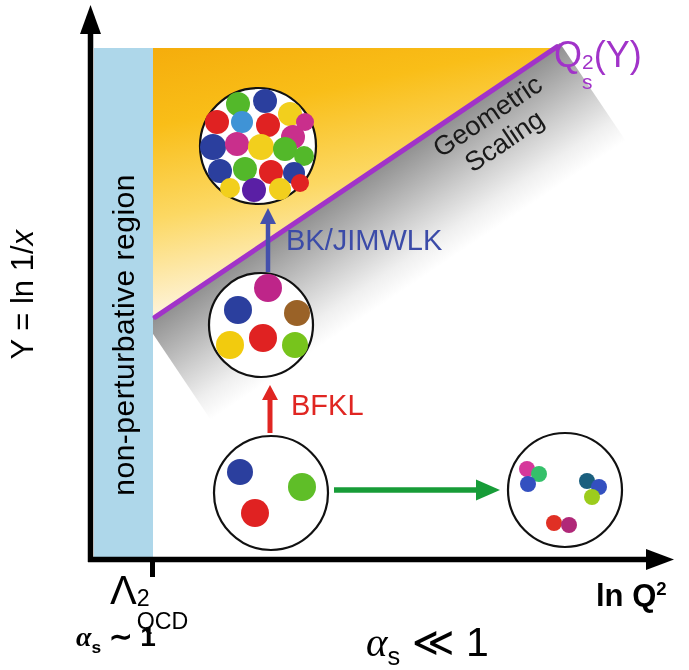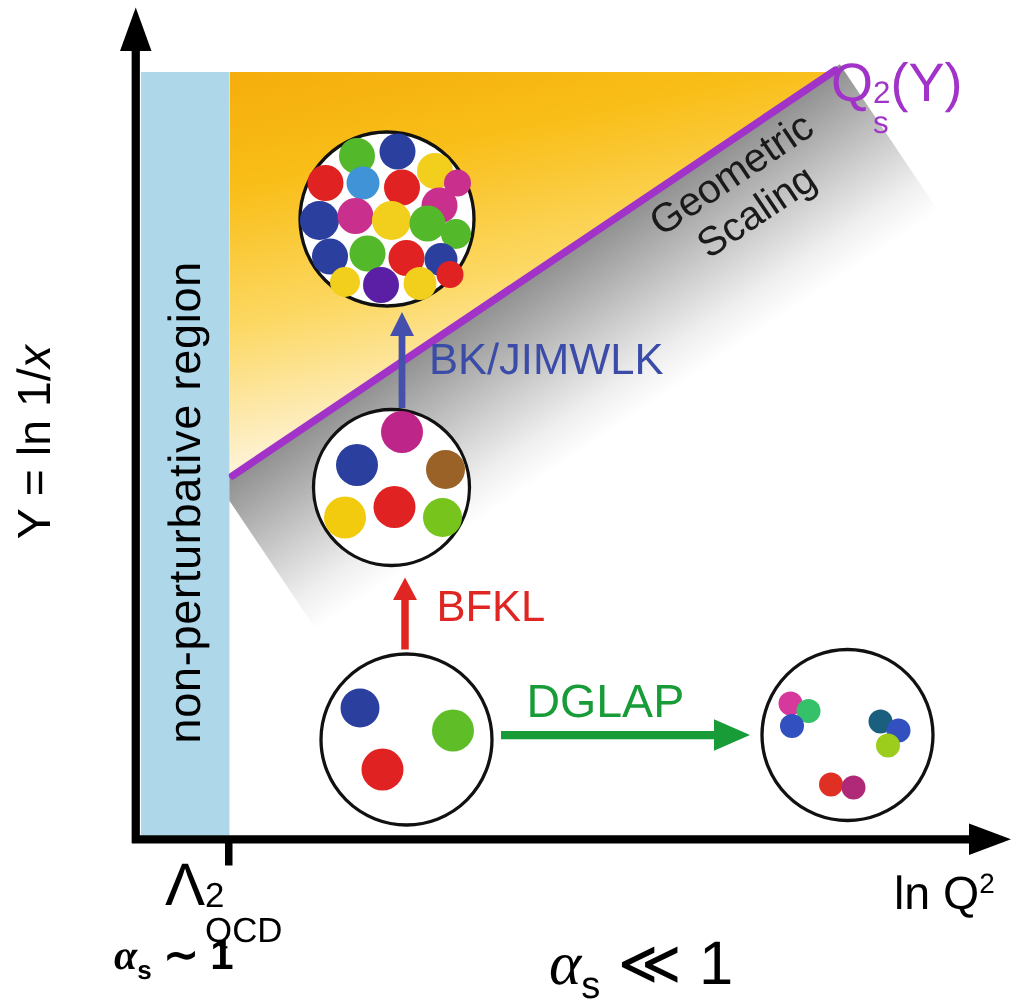--- a/index.html
+++ b/index.html
@@ -39,21 +39,21 @@
   .sat-label{left:322px;top:48px;width:178px;font-size:29px;line-height:31px;color:#000;white-space:normal;}
   .geo-label{
     left:405px;top:98px;width:184px;height:64px;text-align:center;
     font-size:27px;line-height:30px;color:#1a1a1a;white-space:normal;
     transform:rotate(-33.93deg);
   }
   .qs-label{left:554px;top:34px;font-size:36px;color:#a133c9;}
   .bk-label{left:286px;top:224px;font-size:29px;color:#3b4ba8;}
   .bfkl-label{left:291px;top:389px;font-size:29px;color:#e02622;}
   .dglap-label{left:351px;top:450px;font-size:31px;color:#179c38;}
-  .lnq2-label{left:596px;top:578px;font-size:31px;color:#000;}
+  .lnq2-label{left:596px;top:578px;font-size:31px;color:#000;font-weight:bold;}
   .lambda-label{left:110px;top:568px;font-size:40px;color:#000;}
   .alpha-left{left:76px;top:620px;font-size:28px;color:#000;font-weight:bold;}
   .alpha-right{left:366px;top:618px;font-size:41px;color:#000;}
   .ylab-wrap{left:0;top:200px;width:46px;height:190px;display:flex;align-items:center;justify-content:center;}
   .ylab-wrap .vtext{writing-mode:vertical-rl;transform:rotate(180deg);font-size:31px;color:#000;}
   .stack{display:inline-flex;flex-direction:column;font-size:0.58em;line-height:0.98;vertical-align:0.05em;transform:translateY(0.12em);}
   sub.s{font-size:0.62em;}
   sup.s{font-size:0.6em;}
   .it{font-style:italic;}
   .greek{font-family:"Liberation Serif",serif;font-style:italic;}
@@ -146,21 +146,20 @@
 
   <div class="label geo-label">Geometric Scaling</div>
 
   <div class="label qs-label"><span>Q</span><span class="stack">
         <span>2</span>
         <span>s</span>
       </span><span>(Y)</span></div>
 
   <div class="label bk-label">BK/JIMWLK</div>
   <div class="label bfkl-label">BFKL</div>
-  <div class="label dglap-label">DGLAP</div>
 
   <div class="label lnq2-label"><span>ln Q</span><sup class="s">2</sup></div>
 
   <div class="label lambda-label"><span>Λ</span><span class="stack">
         <span>2</span>
         <span>QCD</span>
       </span></div>
 
   <div class="label alpha-left"><span class="greek">α</span><sub class="s">s</sub><span> ∼ 1</span></div>
 

